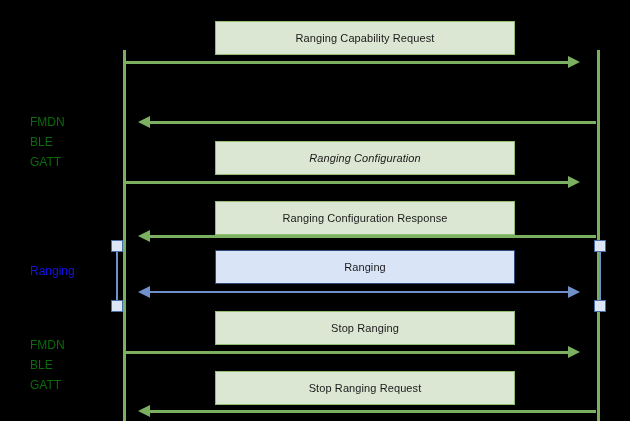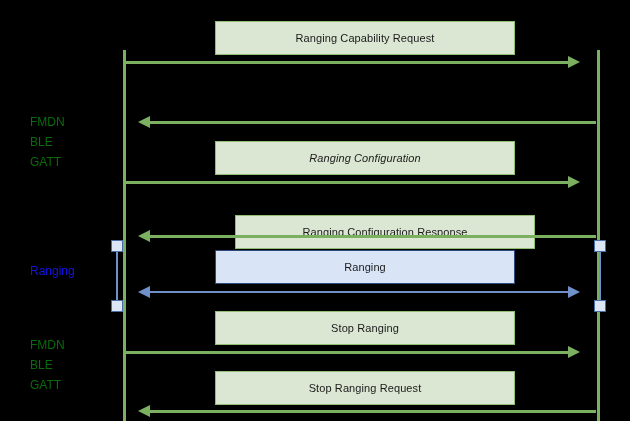--- a/index.html
+++ b/index.html
@@ -146,21 +146,21 @@
   <div class="arrow-line green" style="left:126px; top:61px; width:442px;"></div>
   <div class="arrow-head right green" style="left:568px; top:56px;"></div>
 
   <div class="arrow-line green" style="left:150px; top:121px; width:446px;"></div>
   <div class="arrow-head left green" style="left:138px; top:116px;"></div>
 
   <div class="msg-box green" style="top:141px;font-style:italic;">Ranging Configuration</div>
   <div class="arrow-line green" style="left:126px; top:181px; width:442px;"></div>
   <div class="arrow-head right green" style="left:568px; top:176px;"></div>
 
-  <div class="msg-box green" style="top:215px;margin-left:20px;">Ranging Configuration Response</div>
+  <div class="msg-box green" style="top:201px;">Ranging Configuration Response</div>
   <div class="arrow-line green" style="left:150px; top:235px; width:446px;"></div>
   <div class="arrow-head left green" style="left:138px; top:230px;"></div>
 
   <div class="msg-box blue" style="top:250px;">Ranging</div>
   <div class="arrow-line blue" style="left:150px; top:291px; width:418px;"></div>
   <div class="arrow-head left blue" style="left:138px; top:286px;"></div>
   <div class="arrow-head right blue" style="left:568px; top:286px;"></div>
 
   <div class="msg-box green" style="top:311px;">Stop Ranging</div>
   <div class="arrow-line green" style="left:126px; top:351px; width:442px;"></div>

